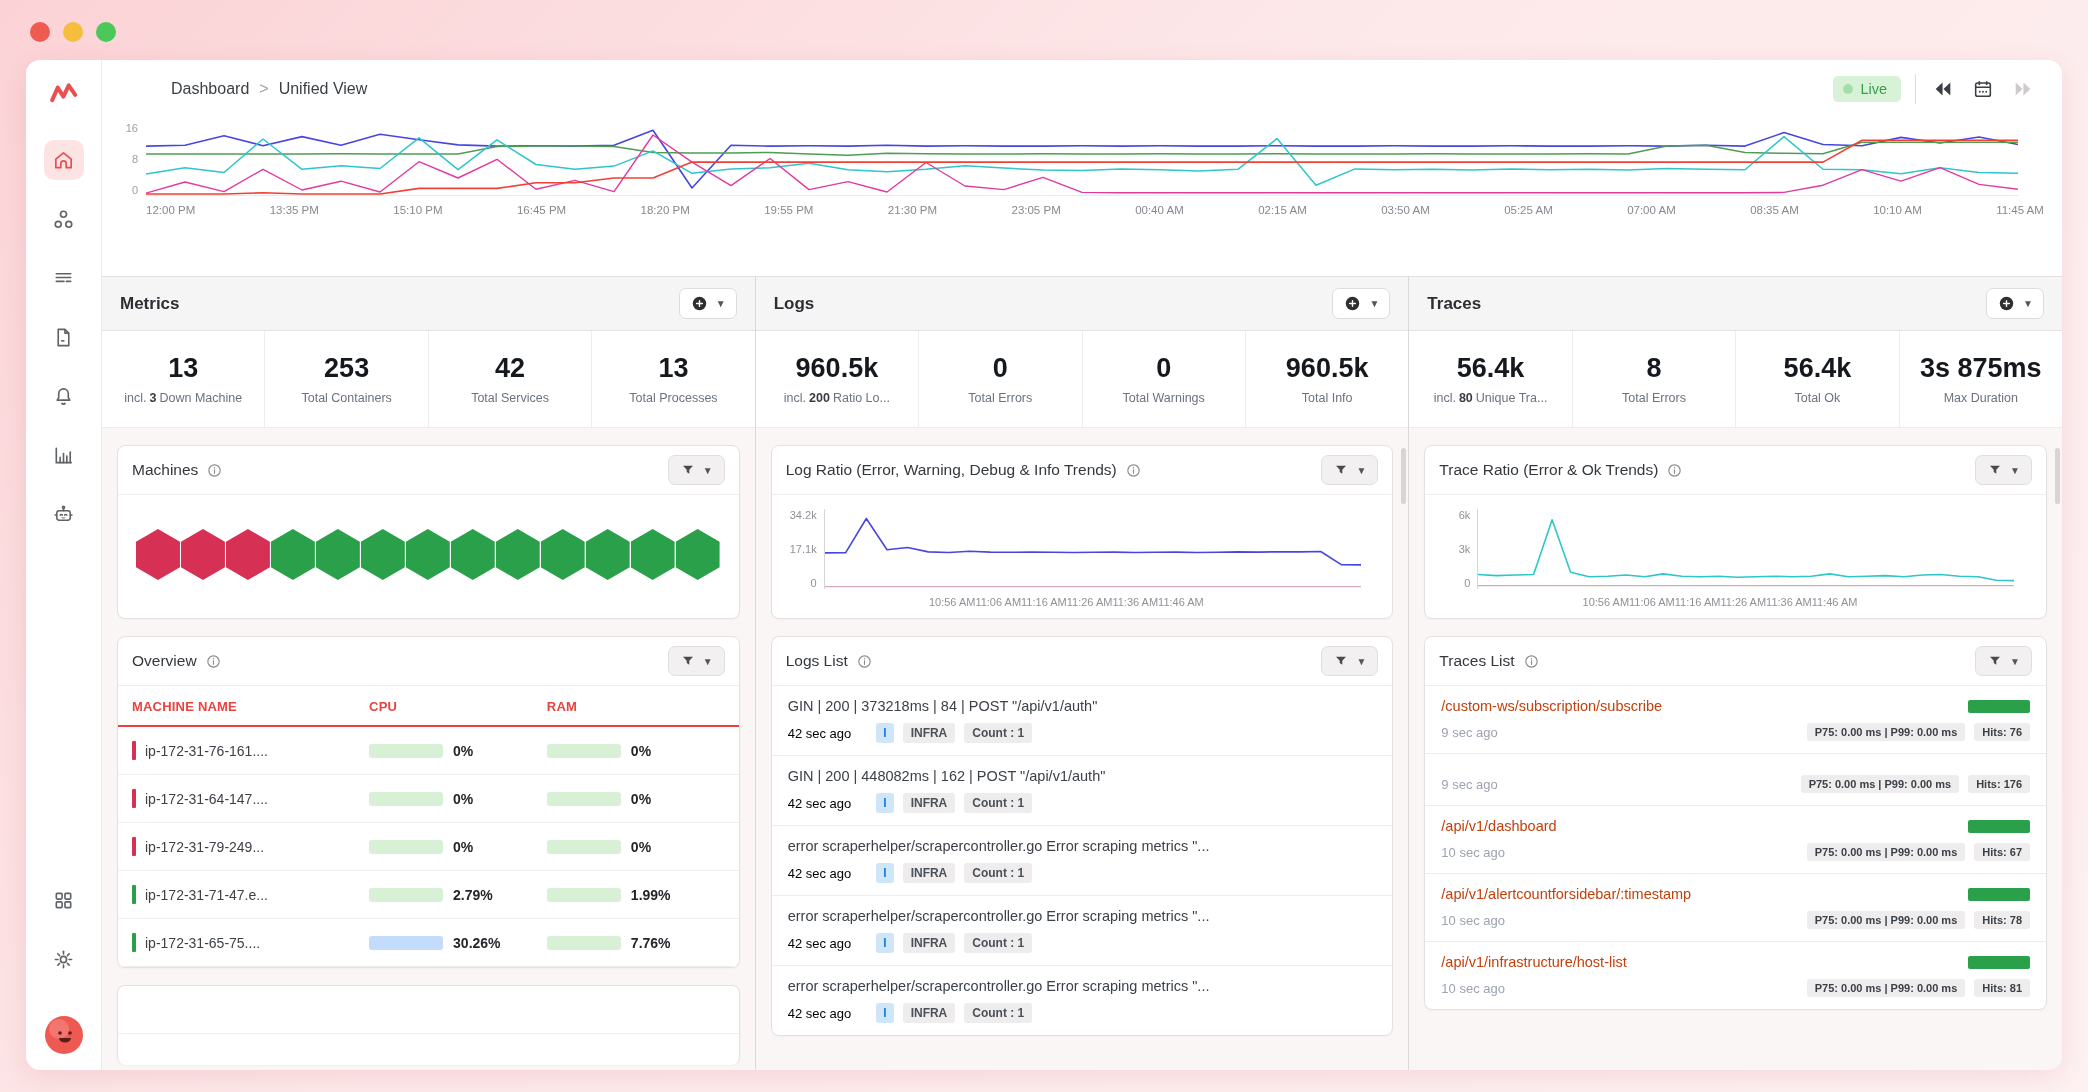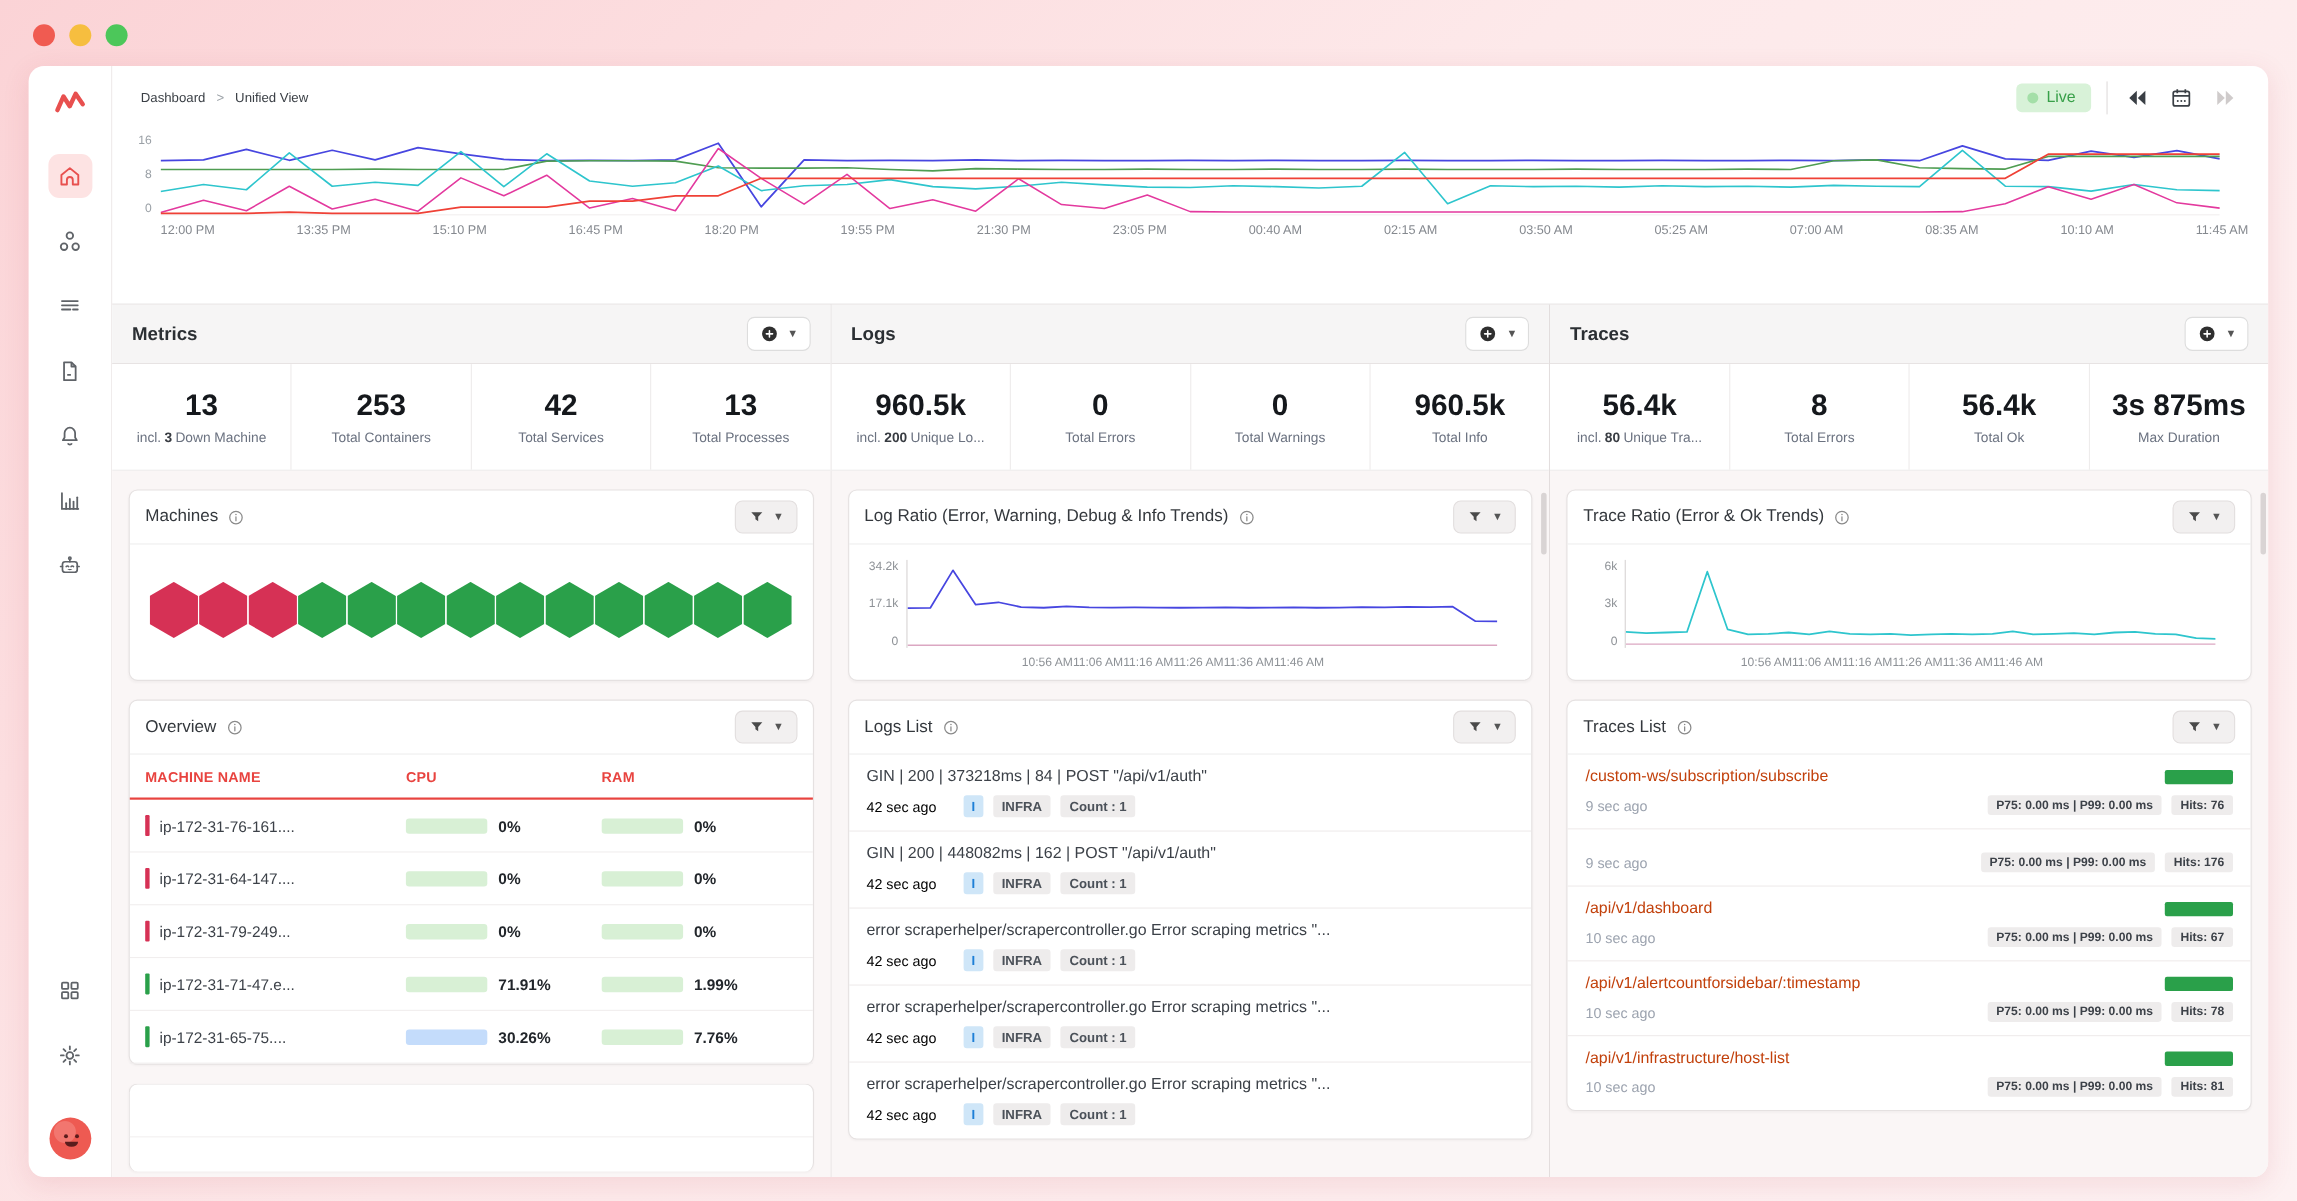--- a/index.html
+++ b/index.html
@@ -28,21 +28,21 @@
   .nav-ic.active { background:#fde3e3; color:#e8504f; }
   .side-spacer { flex:1; }
   .avatar { width:38px; height:38px; border-radius:50%; background:#ee5a52; position:relative; overflow:hidden; margin-top:18px;}
   .avatar svg{width:100%;height:100%;}
 
   
   .main { flex:1; display:flex; flex-direction:column; min-width:0; }
 
   
   .app-header { height:58px; flex:0 0 58px; display:flex; align-items:center; padding:0 26px; }
-  .crumb { font-size:12px; color:#3a3f45; display:flex; gap:10px; align-items:center;}
+  .crumb { font-size:16px; color:#3a3f45; display:flex; gap:10px; align-items:center;margin-left:43px;}
   .crumb .sep { color:#9aa0a6; }
   .hdr-right { margin-left:auto; display:flex; align-items:center; gap:14px; }
   .live { display:flex; align-items:center; gap:7px; background:#d8f2d8; color:#38a049;
     font-size:14.5px; padding:5px 14px 5px 10px; border-radius:5px; }
   .live-dot { width:10px; height:10px; border-radius:50%; background:#a4dfa8; }
   .vdiv { width:1px; height:30px; background:#e0dcdc; }
   .hdr-ic { width:26px; height:26px; display:flex; align-items:center; justify-content:center; cursor:pointer;}
   .hdr-ic svg { width:22px; height:22px; }
 
   
@@ -452,21 +452,21 @@
                   <span class="pct">0%</span>
                 </span>
             </div>
             <div class="o-row">
               <span class="c-name">
                   <span class="tick up"></span>
                   <span class="m-name">ip-172-31-71-47.e...</span>
                 </span>
               <span class="c-cpu">
                   <span class="bar green"><span class="fill" style="width: 4%;"></span></span>
-                  <span class="pct">71.91%</span>
+                  <span class="pct">2.79%</span>
                 </span>
               <span class="c-ram">
                   <span class="bar green"><span class="fill" style="width: 4%;"></span></span>
                   <span class="pct">1.99%</span>
                 </span>
             </div>
             <div class="o-row">
               <span class="c-name">
                   <span class="tick up"></span>
                   <span class="m-name">ip-172-31-65-75....</span>
@@ -495,21 +495,21 @@
             <svg viewBox="0 0 24 24">
               <circle cx="12" cy="12" r="8.5" fill="#2f2f2f"></circle>
               <path d="M12 8.4 V15.6 M8.4 12 H15.6" stroke="#fff" stroke-width="1.8" stroke-linecap="round"></path>
             </svg>
             <span class="caret">▼</span>
           </div>
         </div>
         <div class="stats">
           <div class="stat">
             <span class="stat-val">960.5k</span>
-            <span class="stat-label"><span>incl.</span><b>200</b><span>Unique Lo...</span></span>
+            <span class="stat-label"><span>incl.</span><b>200</b><span>Ratio Lo...</span></span>
           </div>
           <div class="stat">
             <span class="stat-val">0</span>
             <span class="stat-label"><span></span><span>Total Errors</span></span>
           </div>
           <div class="stat">
             <span class="stat-val">0</span>
             <span class="stat-label"><span></span><span>Total Warnings</span></span>
           </div>
           <div class="stat">

